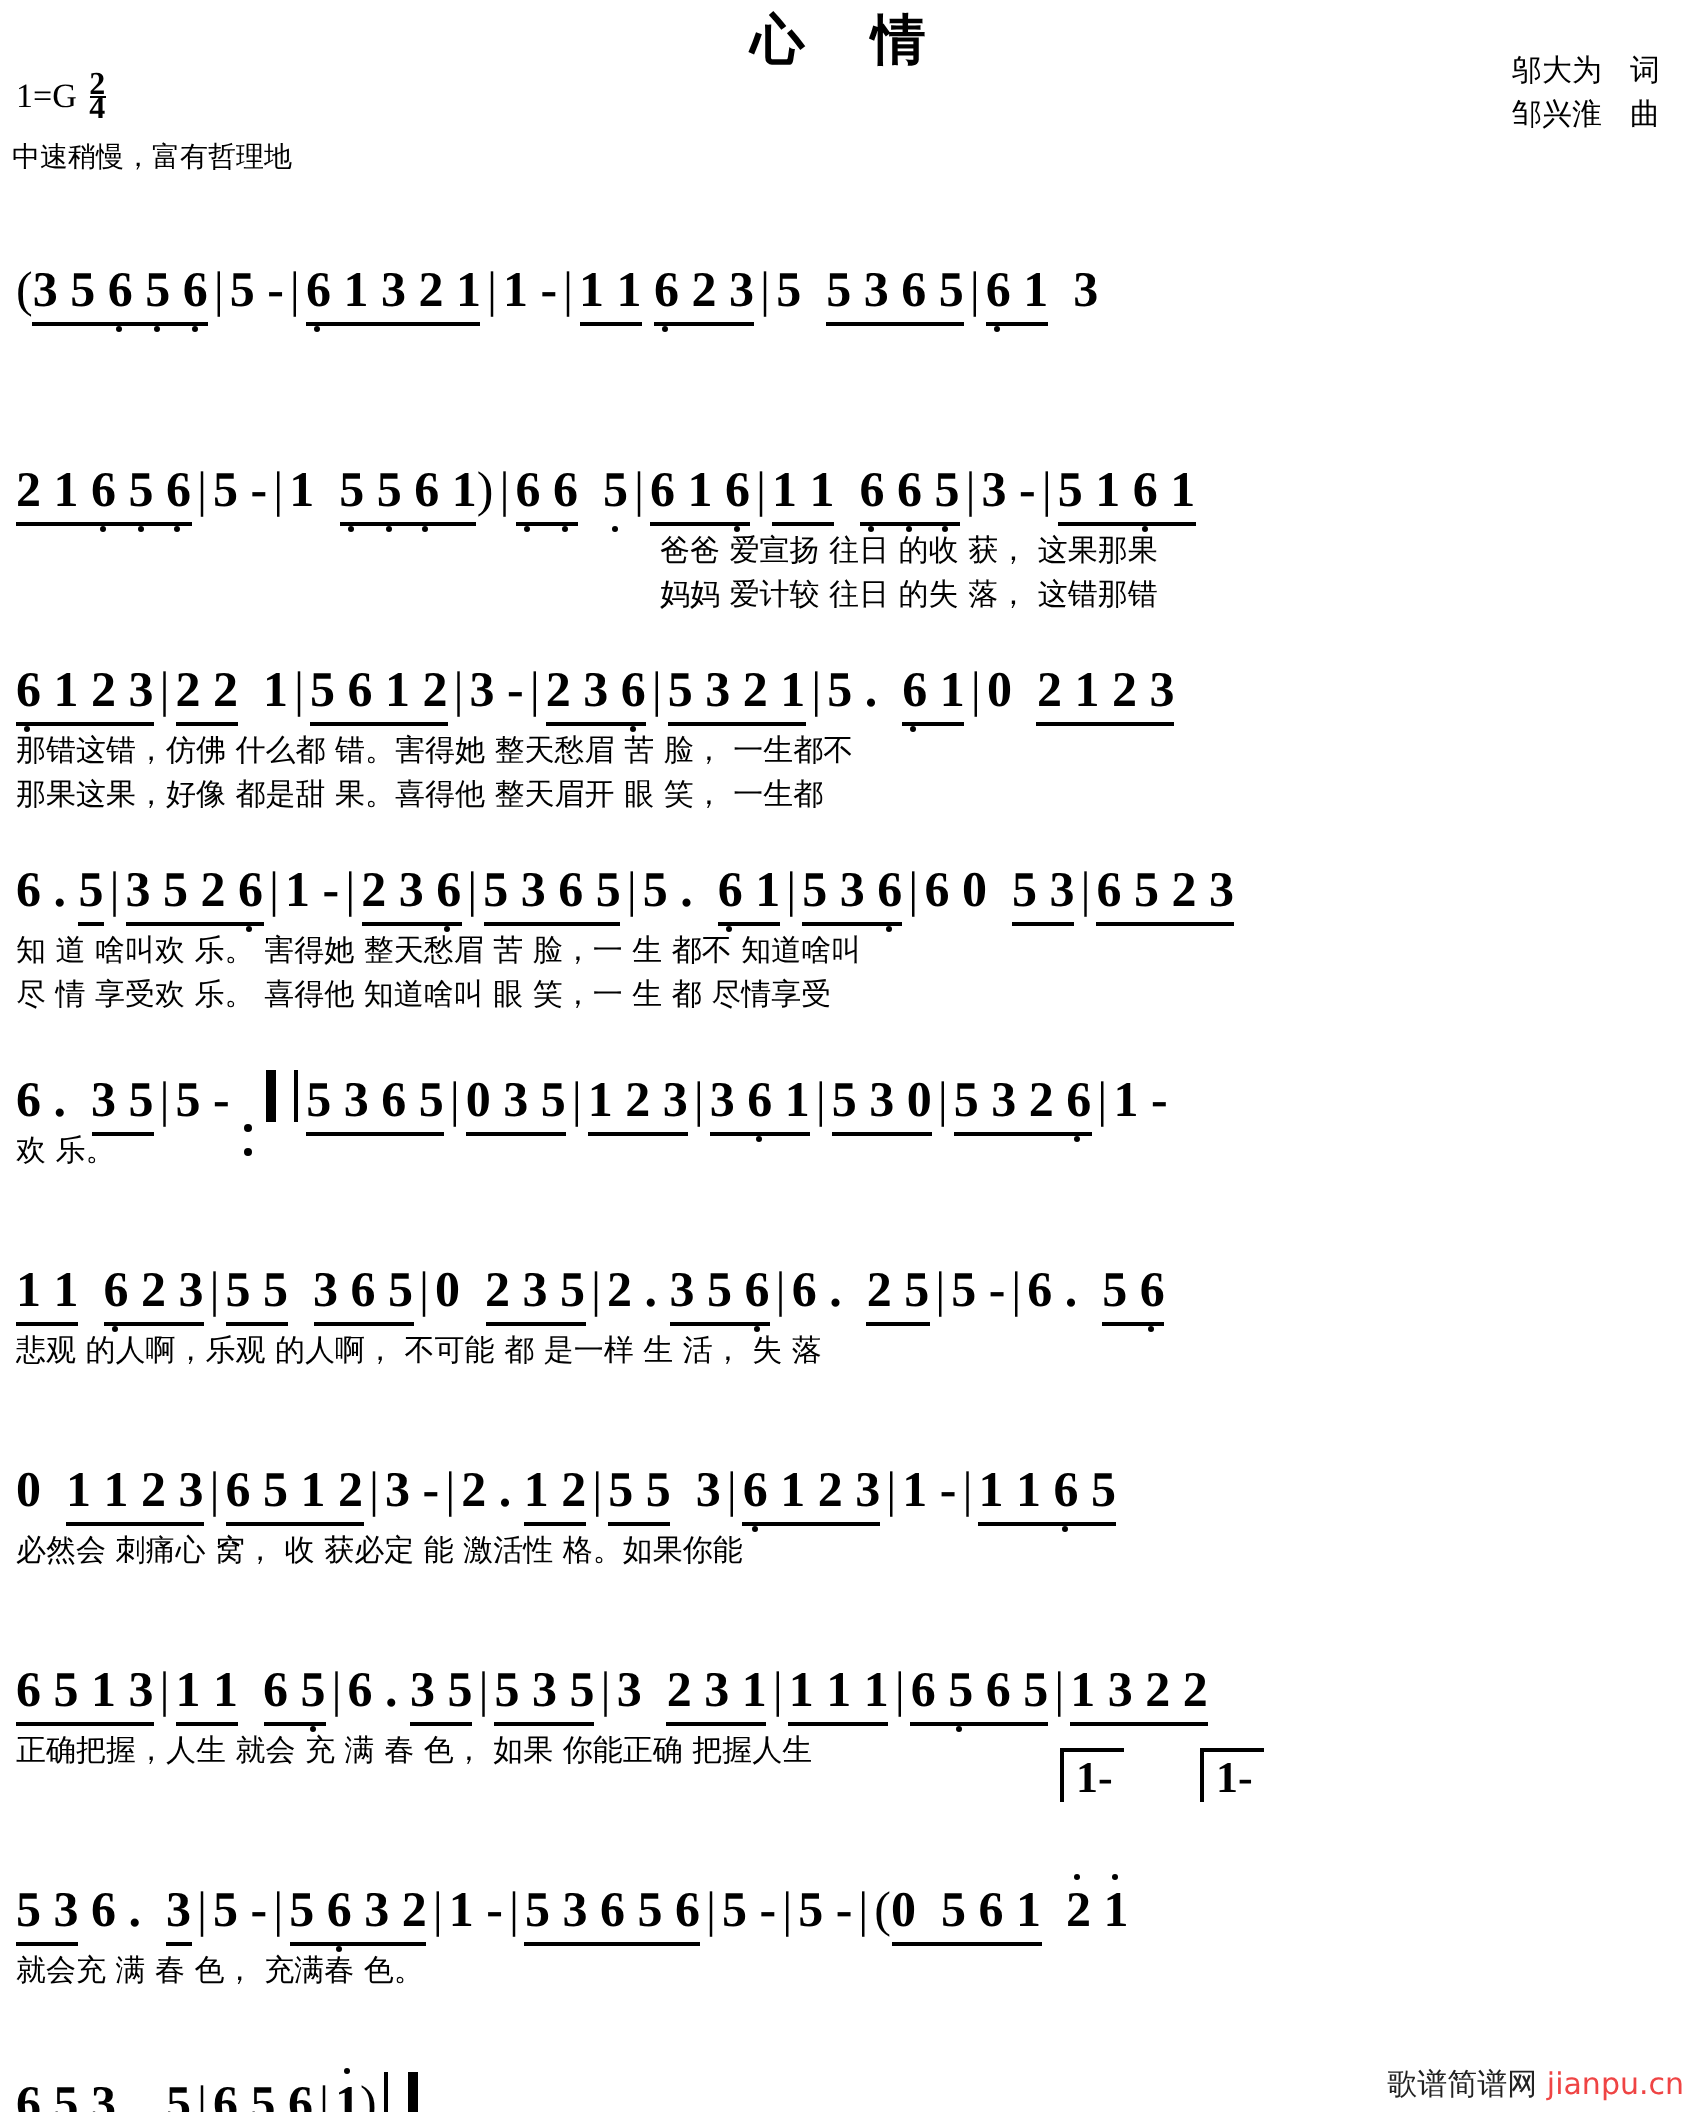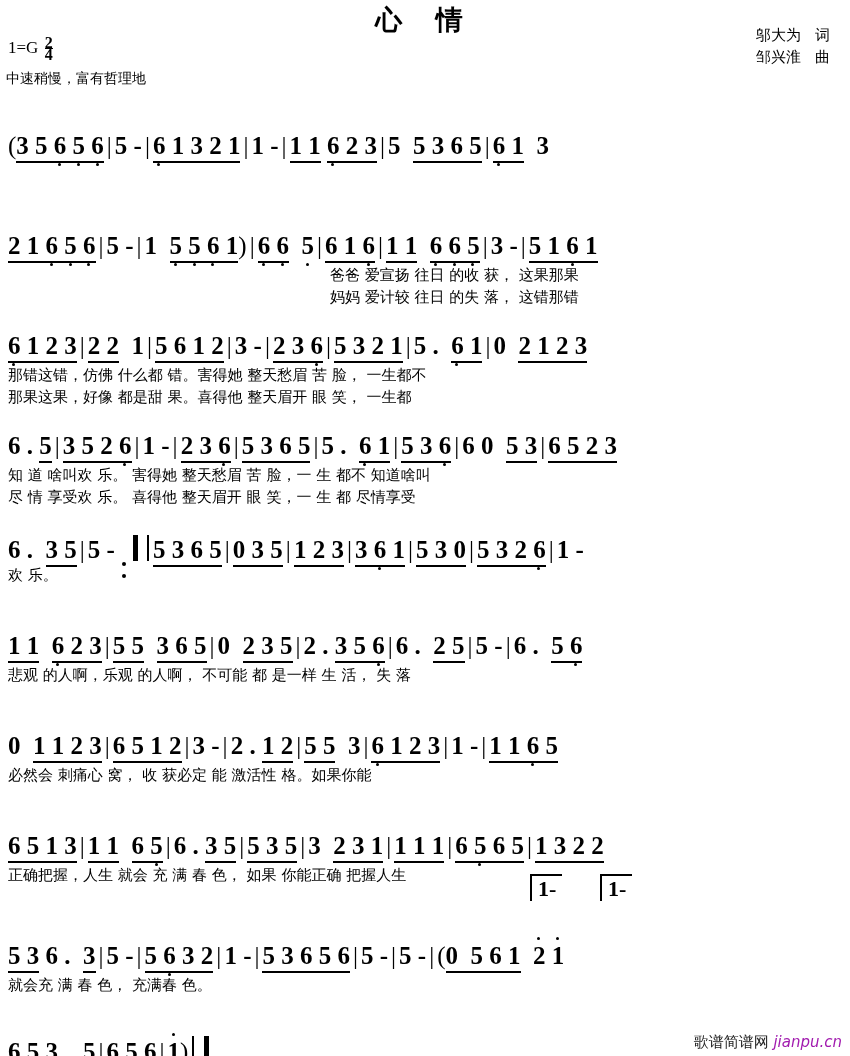--- a/index.html
+++ b/index.html
@@ -81,21 +81,21 @@
   .ending{
     position:absolute;font-size:22px;font-weight:bold;
     font-family:"Liberation Serif", serif;
   }
   .ending .box{border-top:2px solid #000;border-left:2px solid #000;padding:0 6px;}
 
   .watermark{
     position:absolute;right:8px;bottom:4px;font-size:15px;
     font-family:"DejaVu Sans", sans-serif;color:#222;
   }
-  .watermark .blue{color:#a21caf;font-style:italic;}
+  .watermark .blue{color:#ef4444;}
 </style>
 </head>
 <body>
 
 <div class="sheet">
 
   <div class="title">心 情</div>
 
   <div class="credits">
     <div><span>邬大为</span><span class="role">词</span></div>
@@ -133,21 +133,21 @@
     </div>
     <div class="lyr">那错这错，仿佛  什么都  错。害得她 整天愁眉 苦  脸，   一生都不</div>
     <div class="lyr">那果这果，好像  都是甜  果。喜得他 整天眉开 眼   笑，   一生都</div>
   </div>
 
   <div class="system" style="top:400px;">
     <div class="notes">
       <span>6&nbsp;.&nbsp;<span class="u1">5</span></span><span class="bar">|</span><span class="u1">3&nbsp;5&nbsp;2&nbsp;<span class="dotD">6</span></span><span class="bar">|</span><span>1&nbsp;-</span><span class="bar">|</span><span class="u1">2&nbsp;3&nbsp;<span class="dotD">6</span></span><span class="bar">|</span><span class="u1">5&nbsp;3&nbsp;6&nbsp;5</span><span class="bar">|</span><span>5&nbsp;.</span>&nbsp;&nbsp;<span class="u1"><span class="dotD">6</span>&nbsp;1</span><span class="bar">|</span><span class="u1">5&nbsp;3&nbsp;<span class="dotD">6</span></span><span class="bar">|</span><span>6&nbsp;0</span>&nbsp;&nbsp;<span class="u1">5&nbsp;3</span><span class="bar">|</span><span class="u1">6&nbsp;5&nbsp;2&nbsp;3</span>
     </div>
     <div class="lyr">知 道 啥叫欢 乐。 害得她 整天愁眉 苦   脸，一 生   都不 知道啥叫</div>
-    <div class="lyr">尽 情 享受欢 乐。 喜得他 整天眉开 眼   笑，一 生   都 尽情享受</div>
+    <div class="lyr">尽 情 享受欢 乐。 喜得他 知道啥叫 眼   笑，一 生   都 尽情享受</div>
   </div>
 
   <div class="system" style="top:500px;">
     <div class="notes">
       <span>6&nbsp;.</span>&nbsp;&nbsp;<span class="u1">3&nbsp;5</span><span class="bar">|</span><span>5&nbsp;-</span>&nbsp;<span class="repdots"></span><span class="rep"></span><span class="u1">5&nbsp;3&nbsp;6&nbsp;5</span><span class="bar">|</span><span class="u1">0&nbsp;3&nbsp;5</span><span class="bar">|</span><span class="u1">1&nbsp;2&nbsp;3</span><span class="bar">|</span><span class="u1">3&nbsp;<span class="dotD">6</span>&nbsp;1</span><span class="bar">|</span><span class="u1">5&nbsp;3&nbsp;0</span><span class="bar">|</span><span class="u1">5&nbsp;3&nbsp;2&nbsp;<span class="dotD">6</span></span><span class="bar">|</span><span>1&nbsp;-</span>
     </div>
     <div class="lyr">欢    乐。</div>
   </div>
 
   <div class="system" style="top:600px;">

